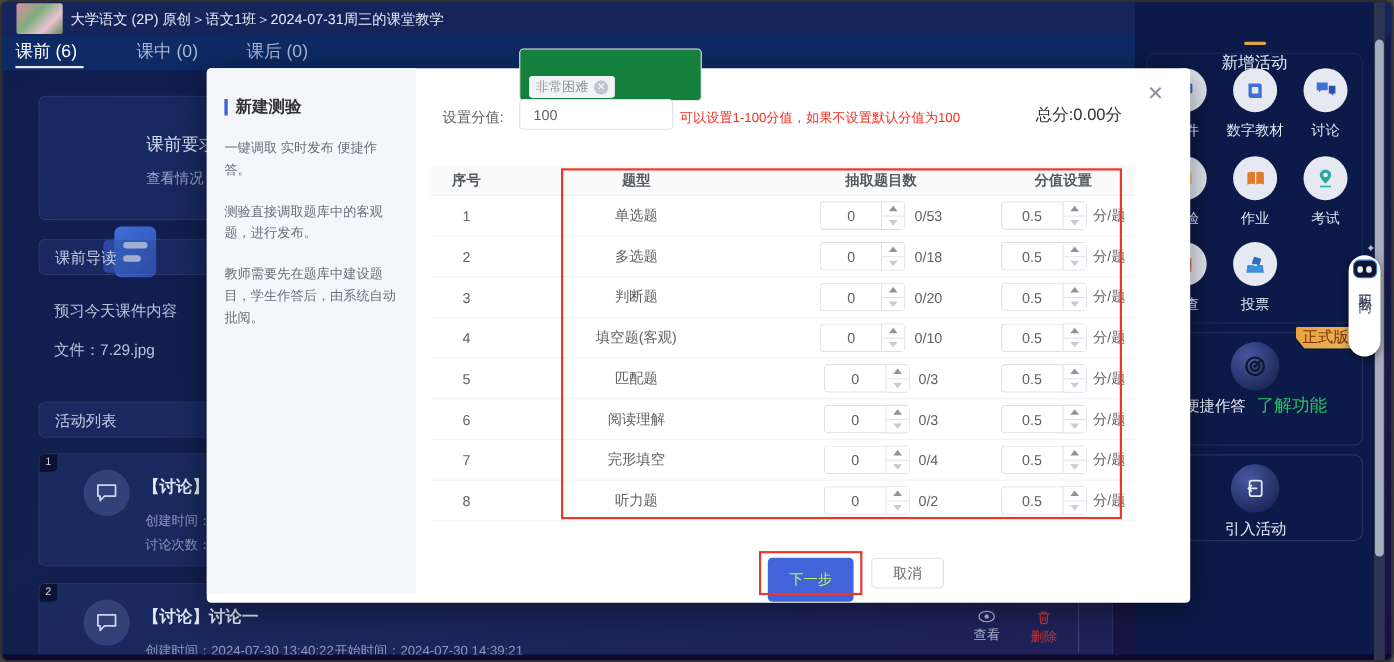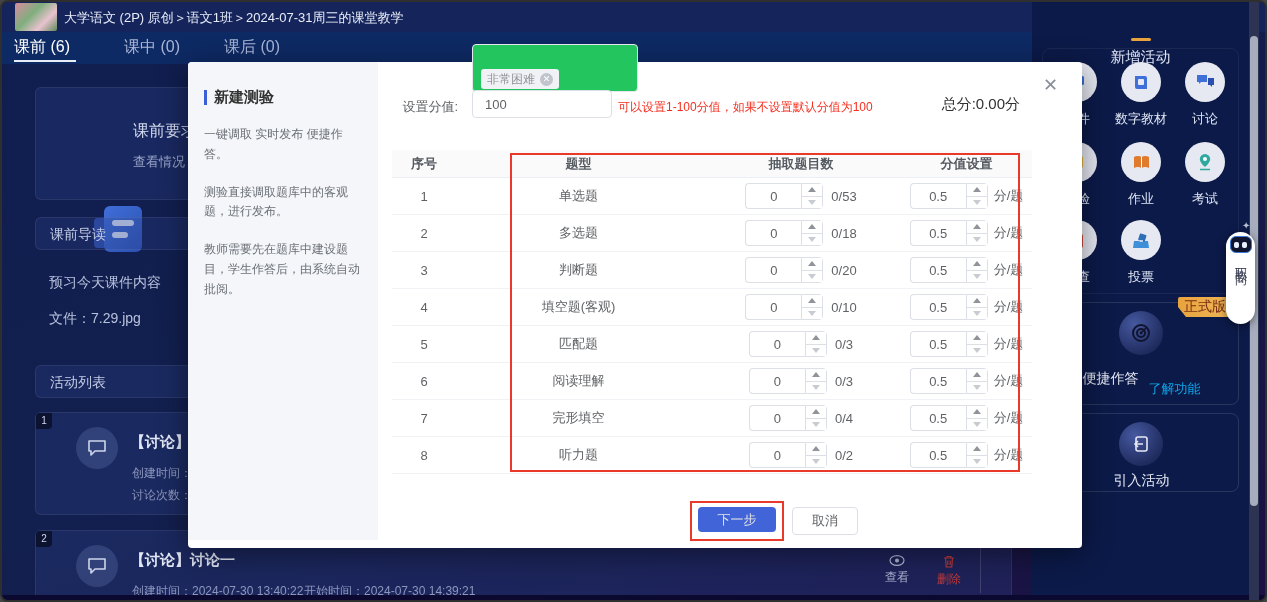--- a/index.html
+++ b/index.html
@@ -66,21 +66,21 @@
   .sb-label { font-size:13px; color:#dfe5f4; white-space:nowrap; }
   .sb-sec { position:absolute; left:10px; border:1px solid rgba(255,255,255,0.12); border-radius:8px; }
   .goal-box { top:300px; width:197px; height:103px; }
   .imp-box  { top:411px; width:197px; height:79px; }
   .ref-box  { top:507px; width:197px; height:86px; }
   .grad-circle { width:44px; height:44px; border-radius:50%;
                  background:radial-gradient(circle at 35% 30%,#46589f,#1d2a5c 75%);
                  display:flex; align-items:center; justify-content:center; }
   .goal-row { position:absolute; left:0; top:56px; width:197px; display:flex; justify-content:center; align-items:center; gap:10px; }
   .goal-label { font-size:14px; color:#e6e9f4; }
-  .goal-link { font-size:13px; color:#0ea5e9; cursor:pointer;margin-top:21px; }
+  .goal-link { font-size:16px; color:#22c55e; cursor:pointer; }
   .ribbon { position:absolute; right:4px; top:-6px; background:linear-gradient(90deg,#e8a33d,#f0b85a);
             color:#7a2e12; font-size:14px; padding:1px 8px 1px 6px; border-radius:2px;
             clip-path:polygon(0 0,100% 0,100% 100%,8px 100%,0 50%); }
   .sec-icon { position:absolute; left:76px; top:8px; }
   .sec-label { position:absolute; left:0; width:197px; text-align:center; font-size:14px; color:#e6e9f4; }
 
   
   .assistant { left:1224px; top:230px; width:29px; height:92px; background:#ffffff; border-radius:15px;
                box-shadow:0 2px 8px rgba(0,0,0,0.5); z-index:60; display:flex; flex-direction:column; align-items:center; padding-top:4px; }
   .bot-head { width:22px; height:17px; background:#10142e; border-radius:6px; border:1px solid #3b7bd4;
@@ -95,21 +95,21 @@
 
   
   .modal { left:186px; top:60px; width:894px; height:486px; background:#ffffff; border-radius:4px;
            box-shadow:0 6px 30px rgba(0,0,0,0.45); z-index:30; }
   .modal-close { position:absolute; right:24px; top:12px; font-size:18px; color:#8a8f99; cursor:pointer; }
   .mleft { position:absolute; left:0; top:0; width:190px; height:478px; background:#f4f6fa; border-radius:4px 0 0 0; padding:26px 16px 0 16px; }
   .mtitle-row { display:flex; align-items:center; gap:7px; }
   .mtitle-bar { width:3px; height:15px; background:#3a5fd9; }
   .mtitle { font-size:15px; font-weight:bold; color:#333; }
   .mdesc { margin-top:18px; font-size:12px; color:#6b7077; line-height:1.65; }
-  .tagbox { position:absolute; left:284px; top:-18px; width:166px; height:48px; border:1px solid #e4e7ed; border-radius:4px; background:#22c55e; }
+  .tagbox { position:absolute; left:284px; top:-18px; width:166px; height:48px; border:1px solid #e4e7ed; border-radius:4px; background:#15803d; }
   .tag { position:absolute; left:8px; top:24px; background:#f0f2f5; border-radius:3px; height:20px;
          display:flex; align-items:center; gap:5px; padding:0 6px; font-size:12px; color:#909399; }
   .tag-x { width:13px; height:13px; border-radius:50%; background:#c0c4cc; color:#fff; font-size:9px;
            display:flex; align-items:center; justify-content:center; cursor:pointer; }
   .score-label { position:absolute; left:206px; top:36px; width:64px; font-size:13px; color:#606266; text-align:right; }
   .score-input { position:absolute; left:284px; top:28px; width:140px; height:28px; border:1px solid #dcdfe6; border-radius:4px;
                  font-size:13px; color:#606266; padding-left:12px; font-family:"Liberation Sans",sans-serif; }
   .score-hint { position:absolute; left:430px; top:37px; font-size:12px; color:#f42e1f; }
   .total { position:absolute; right:62px; top:33px; font-size:15px; color:#303133; }
 
@@ -128,22 +128,22 @@
               text-align:center; font-size:13px; color:#606266; font-family:"Liberation Sans",sans-serif; }
   .spin-arrows { width:22px; border:1px solid #dcdfe6; border-radius:0 4px 4px 0; display:flex; flex-direction:column; }
   .sa { flex:1; display:flex; align-items:center; justify-content:center; cursor:pointer; background:#fff; }
   .sa.up { border-bottom:1px solid #dcdfe6; }
   .tri-up { width:0; height:0; border-left:4px solid transparent; border-right:4px solid transparent; border-bottom:5px solid #909399; }
   .tri-down { width:0; height:0; border-left:4px solid transparent; border-right:4px solid transparent; border-top:5px solid #c8cbd1; }
   .avail { font-size:13px; color:#606266; }
 
   .red-rect { position:absolute; left:322px; top:91px; width:510px; height:319px; border:2px solid #e8392a; z-index:6; pointer-events:none; }
   .red-rect-btn { position:absolute; left:502px; top:439px; width:94px; height:40px; border:2px solid #e8392a; z-index:6; pointer-events:none; }
-  .btn-next { position:absolute; left:510px; top:445px; width:78px; height:25px; background:#4264d9; border:none; border-radius:4px;
-              color:#e5e5e5; font-size:13px; cursor:pointer; font-family:"Liberation Sans",sans-serif; }
+  .btn-next { position:absolute; left:510px; top:445px; width:78px; height:40px; background:#4264d9; border:none; border-radius:4px;
+              color:#bef264; font-size:13px; cursor:pointer; font-family:"Liberation Sans",sans-serif; }
   .btn-cancel { position:absolute; left:604px; top:445px; width:66px; height:28px; background:#fff; border:1px solid #dcdfe6; border-radius:4px;
                 color:#606266; font-size:13px; cursor:pointer; font-family:"Liberation Sans",sans-serif; }
 
   svg { display:block; }
 </style>
 </head>
 <body>
 
 <div class="stage">
 

